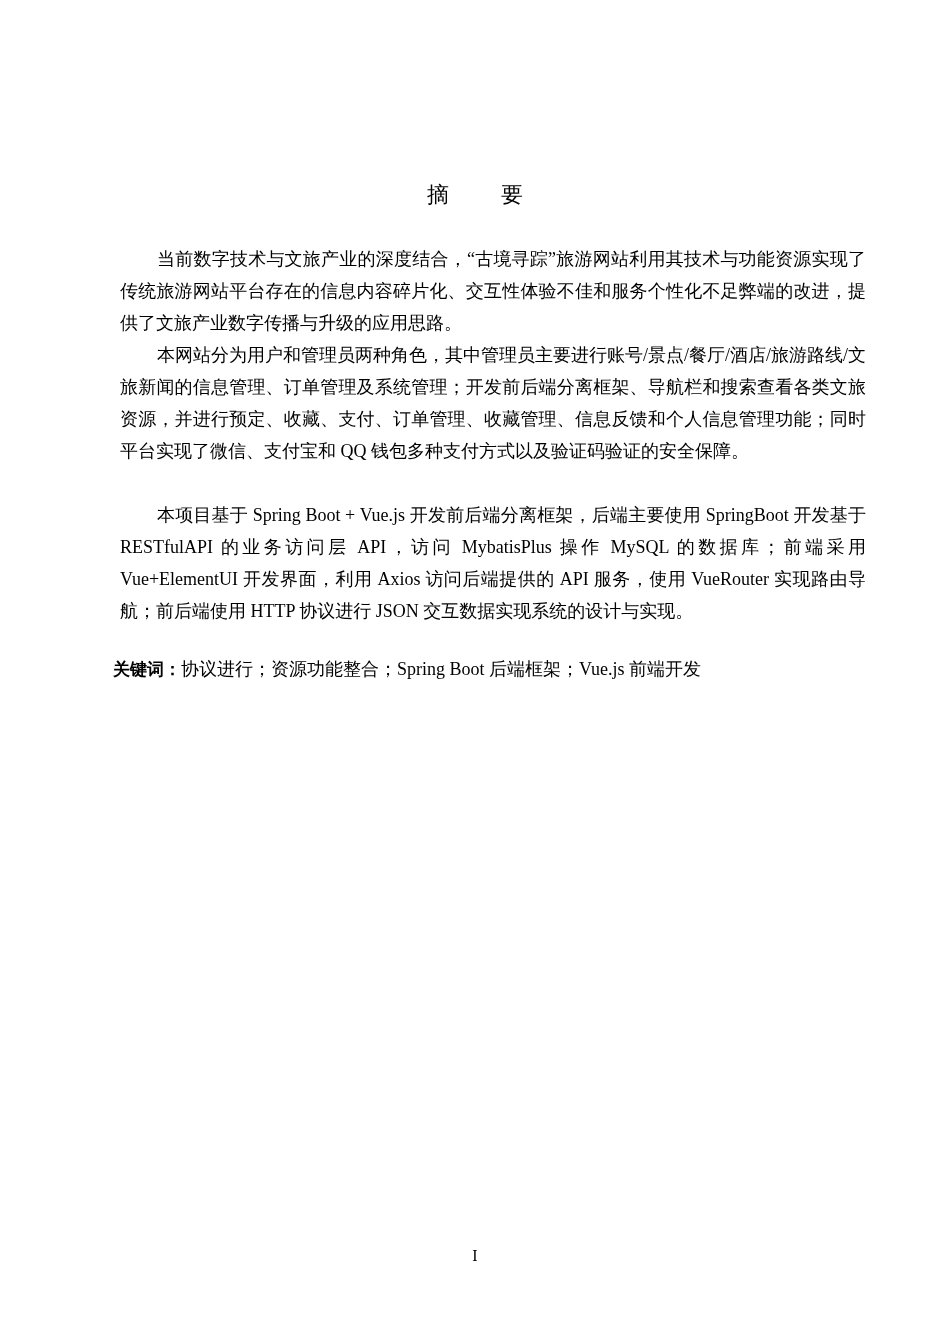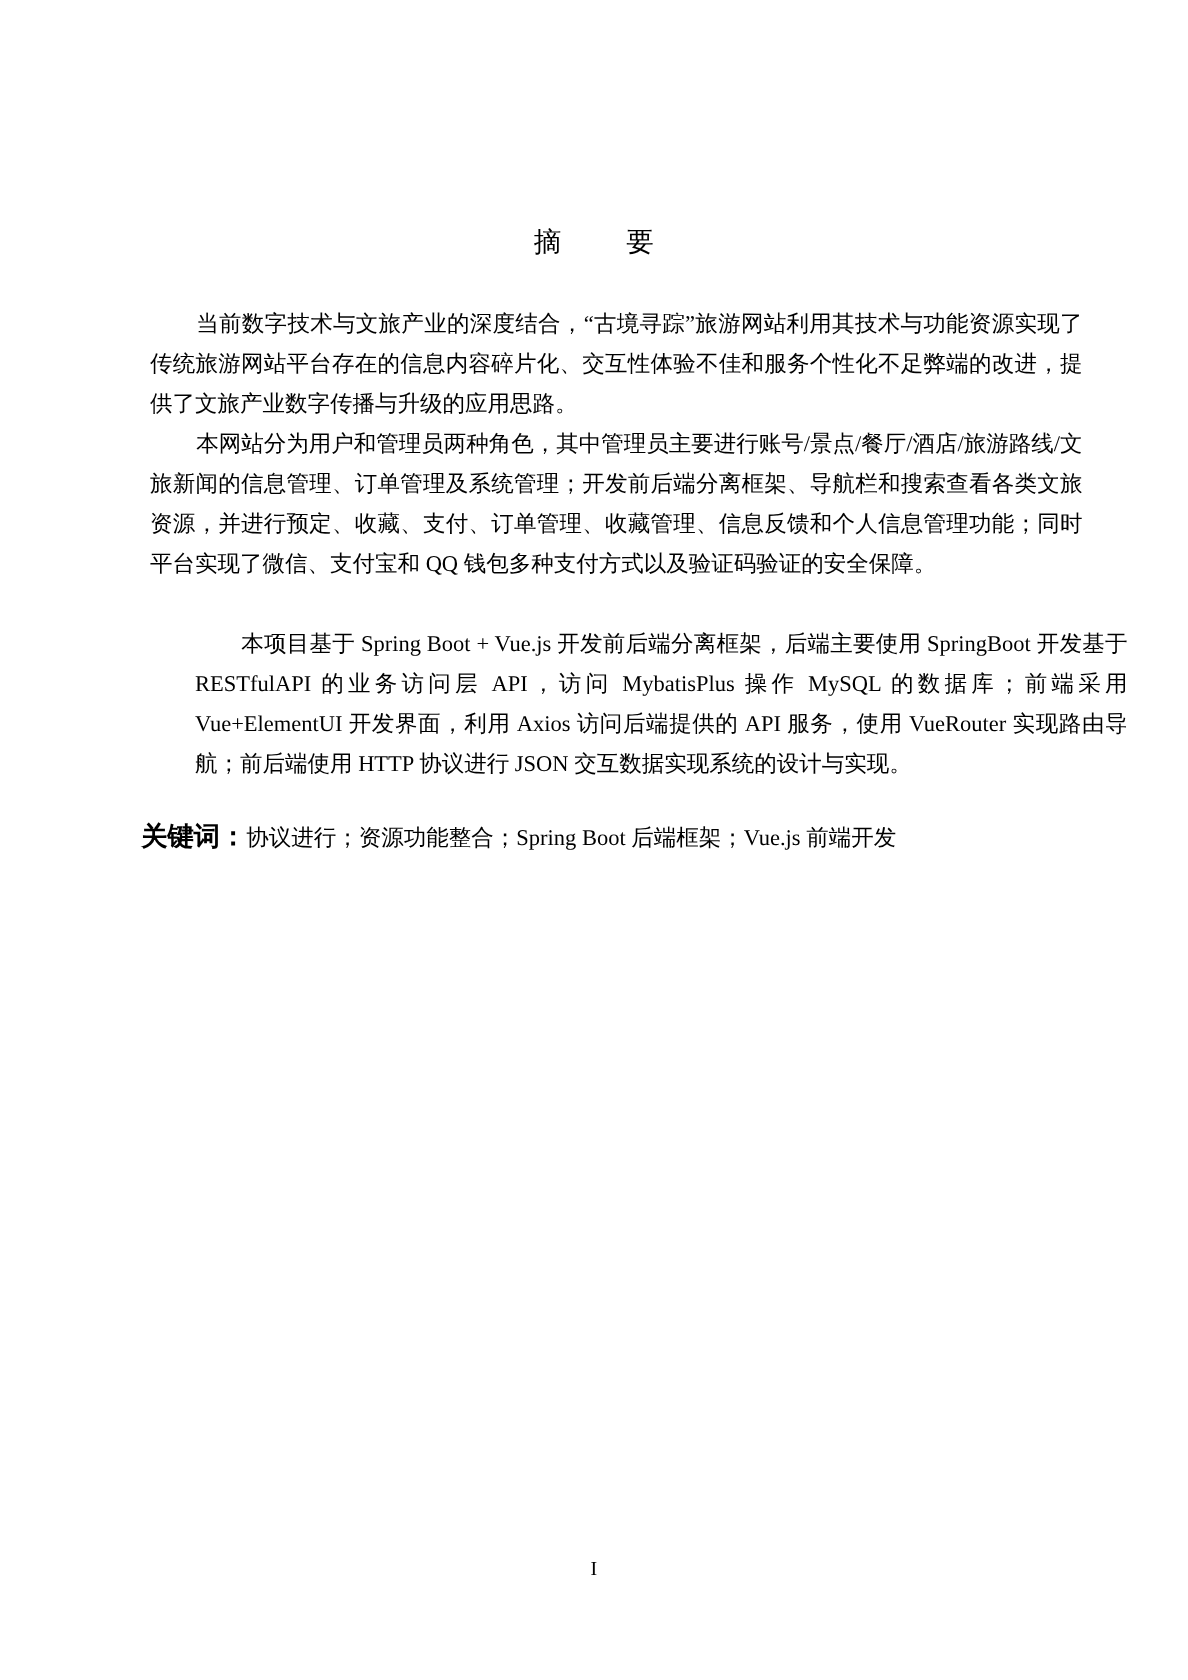--- a/index.html
+++ b/index.html
@@ -36,33 +36,33 @@
       line-height: 32px;
     }
     .para {
       margin: 0;
       text-indent: 37px;
       text-align: justify;
       text-align-last: left;
     }
     #para-1 { top: 243px; }
     #para-2 { top: 339px; }
-    #para-3 { top: 499px; margin-left: 36px; }
+    #para-3 { top: 499px; }
     .keywords {
       position: absolute;
       top: 653px;
       left: 113px;
       font-size: 18px;
       line-height: 32px;
       white-space: nowrap;
     }
     .keywords-label {
       font-family: Liberation Serif, serif;
       font-weight: bold;
-      font-size: 21px;
+      font-size: 17px;
     }
     .page-number {
       position: absolute;
       top: 1246px;
       left: 0;
       width: 950px;
       text-align: center;
       font-size: 16px;
       line-height: 20px;
     }

